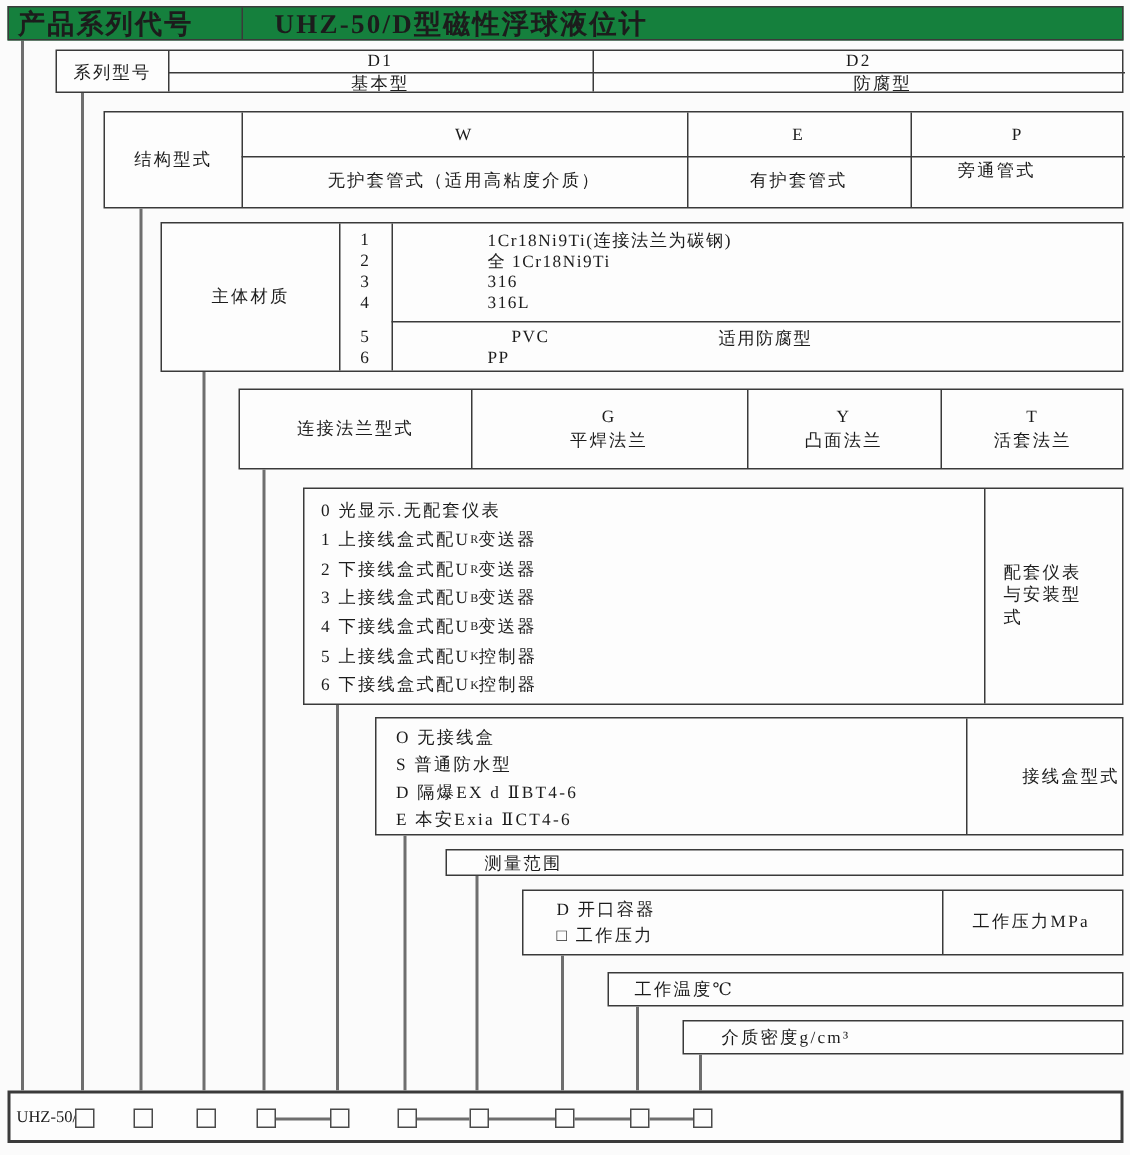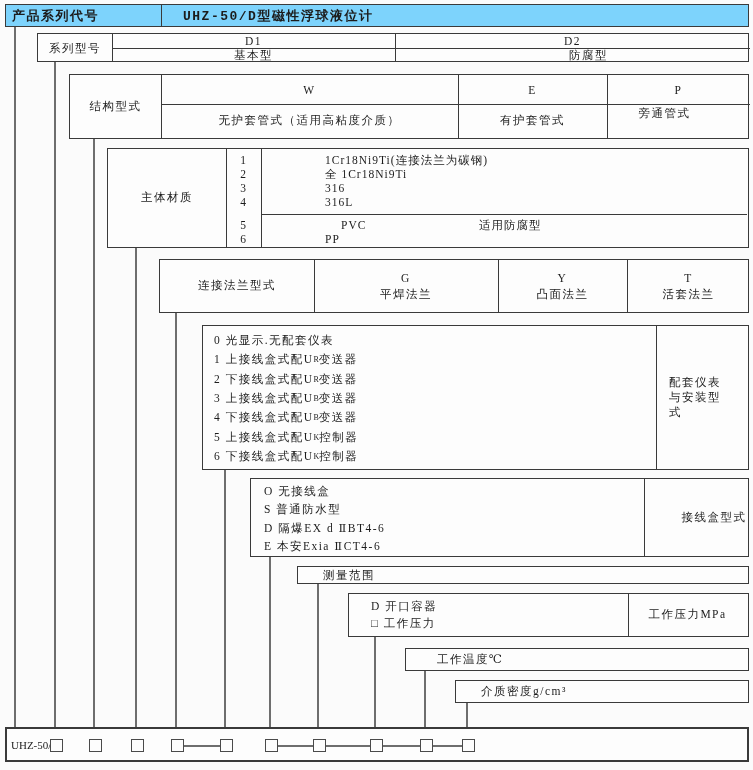--- a/index.html
+++ b/index.html
@@ -3,21 +3,21 @@
 <meta charset="utf-8">
 <style>
   html,body{margin:0;padding:0;background:#fbfbfb;}
   .canvas{
     position:relative;width:753px;height:770px;overflow:hidden;
     background:#fbfbfb;
     font-family:"Liberation Serif","DejaVu Serif",serif;
     font-size:11.5px;color:#1c1c1c;
   }
   .box{position:absolute;border:1.5px solid #3a3a3a;background:#fdfdfd;box-sizing:border-box;}
-  .hdr{background:#7dd3fc;font-weight:bold;font-size:13px;font-family:Liberation Mono, monospace;}
+  .hdr{background:#15803d;font-weight:bold;font-size:18px;}
   .vline{position:absolute;top:0;width:1.2px;height:100%;background:#3a3a3a;}
   .hline{position:absolute;height:1.2px;background:#3a3a3a;}
   .cc{position:absolute;display:flex;align-items:center;justify-content:center;box-sizing:border-box;letter-spacing:1.5px;}
   .lc{position:absolute;display:flex;align-items:center;justify-content:flex-start;box-sizing:border-box;letter-spacing:1.5px;}
   .col2{flex-direction:column;line-height:16px;}
   .conn{position:absolute;width:1.5px;background:#6e6e6e;}
   .hconn{position:absolute;height:1.5px;background:#6e6e6e;}
   .sq{position:absolute;width:13px;height:13px;border:1.6px solid #4a4a4a;box-sizing:border-box;background:#fdfdfd;}
   .sub{font-size:8px;vertical-align:-2px;letter-spacing:0;}
   .acc-line{height:19.3px;display:flex;align-items:center;letter-spacing:1.5px;}
@@ -173,21 +173,21 @@
   </div>
 
   <div class="box" style="left:348px;top:593px;width:401px;height:44px;">
     <div class="vline" style="left:279px;"></div>
     <div class="lc" style="left:22px;top:4px;height:17px;">D 开口容器</div>
     <div class="lc" style="left:22px;top:21px;height:17px;">□ 工作压力</div>
     <div class="cc" style="left:279px;top:0;width:119px;height:41px;">工作压力MPa</div>
   </div>
 
   <div class="box" style="left:405px;top:648px;width:344px;height:23px;">
-    <div class="lc" style="left:31px;top:0;height:100%;">工作温度℃</div>
+    <div class="lc" style="left:17px;top:0;height:100%;">工作温度℃</div>
   </div>
 
   <div class="box" style="left:455px;top:680px;width:294px;height:23px;">
     <div class="lc" style="left:25px;top:0;height:100%;">介质密度g/cm³</div>
   </div>
 
   <div class="box" style="left:5px;top:727px;width:744px;height:35px;border-width:2px;">
     <div class="lc" style="left:4px;top:0;height:100%;letter-spacing:0;font-size:11px;">UHZ-50/D</div>
     <div class="sq" style="left:43px;top:10px;"></div>
     <div class="sq" style="left:82px;top:10px;"></div>

